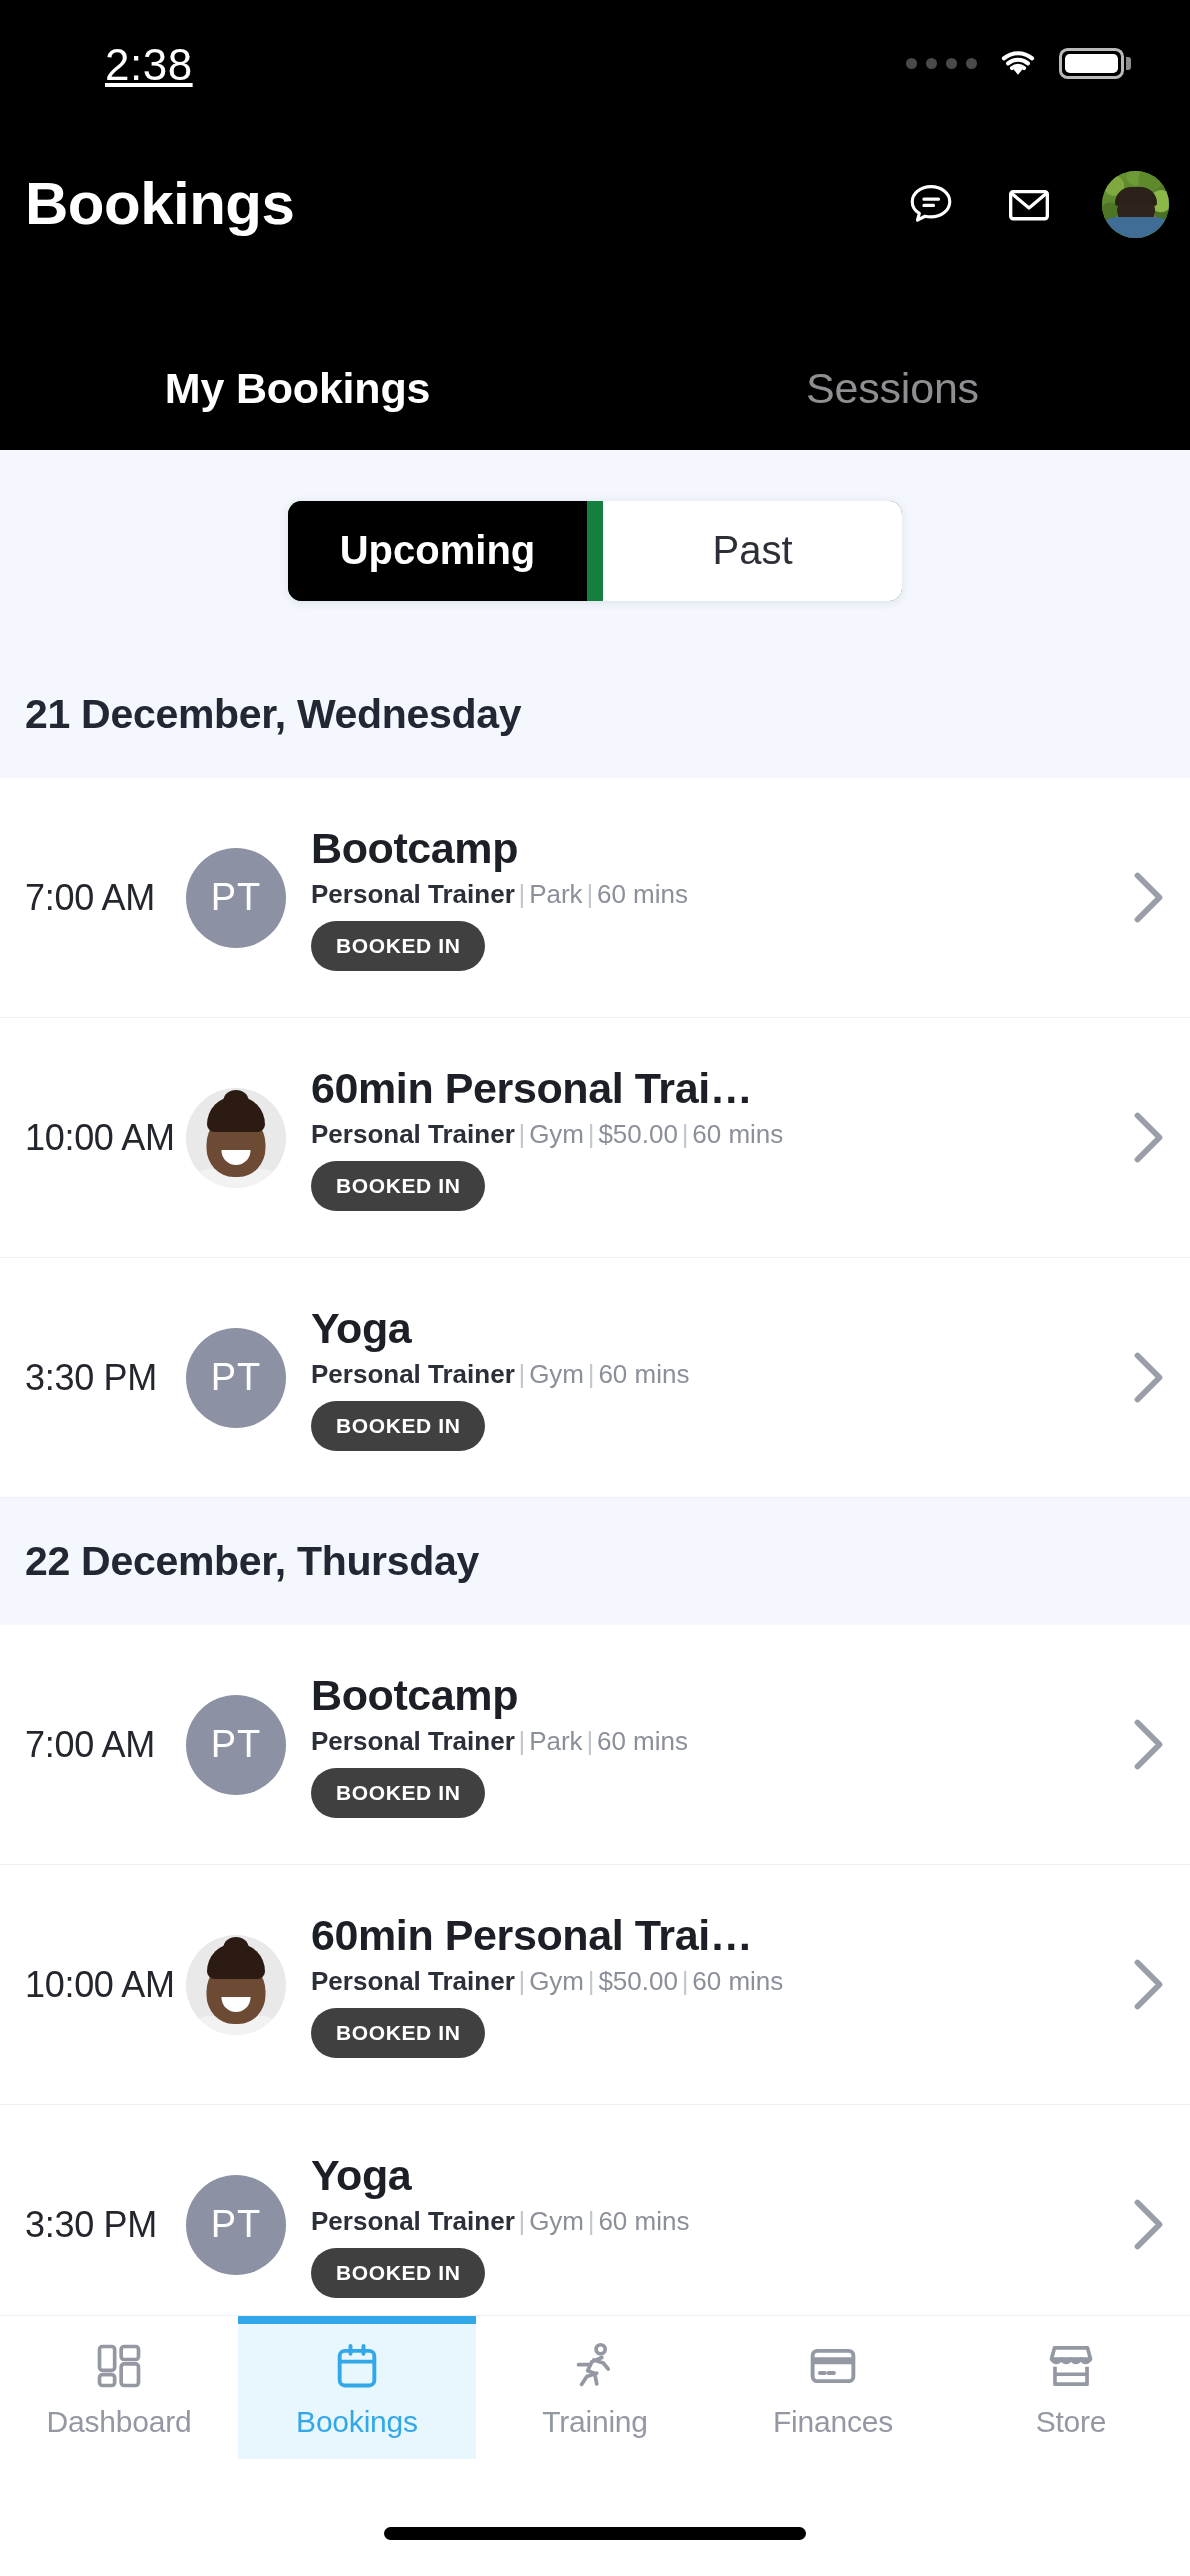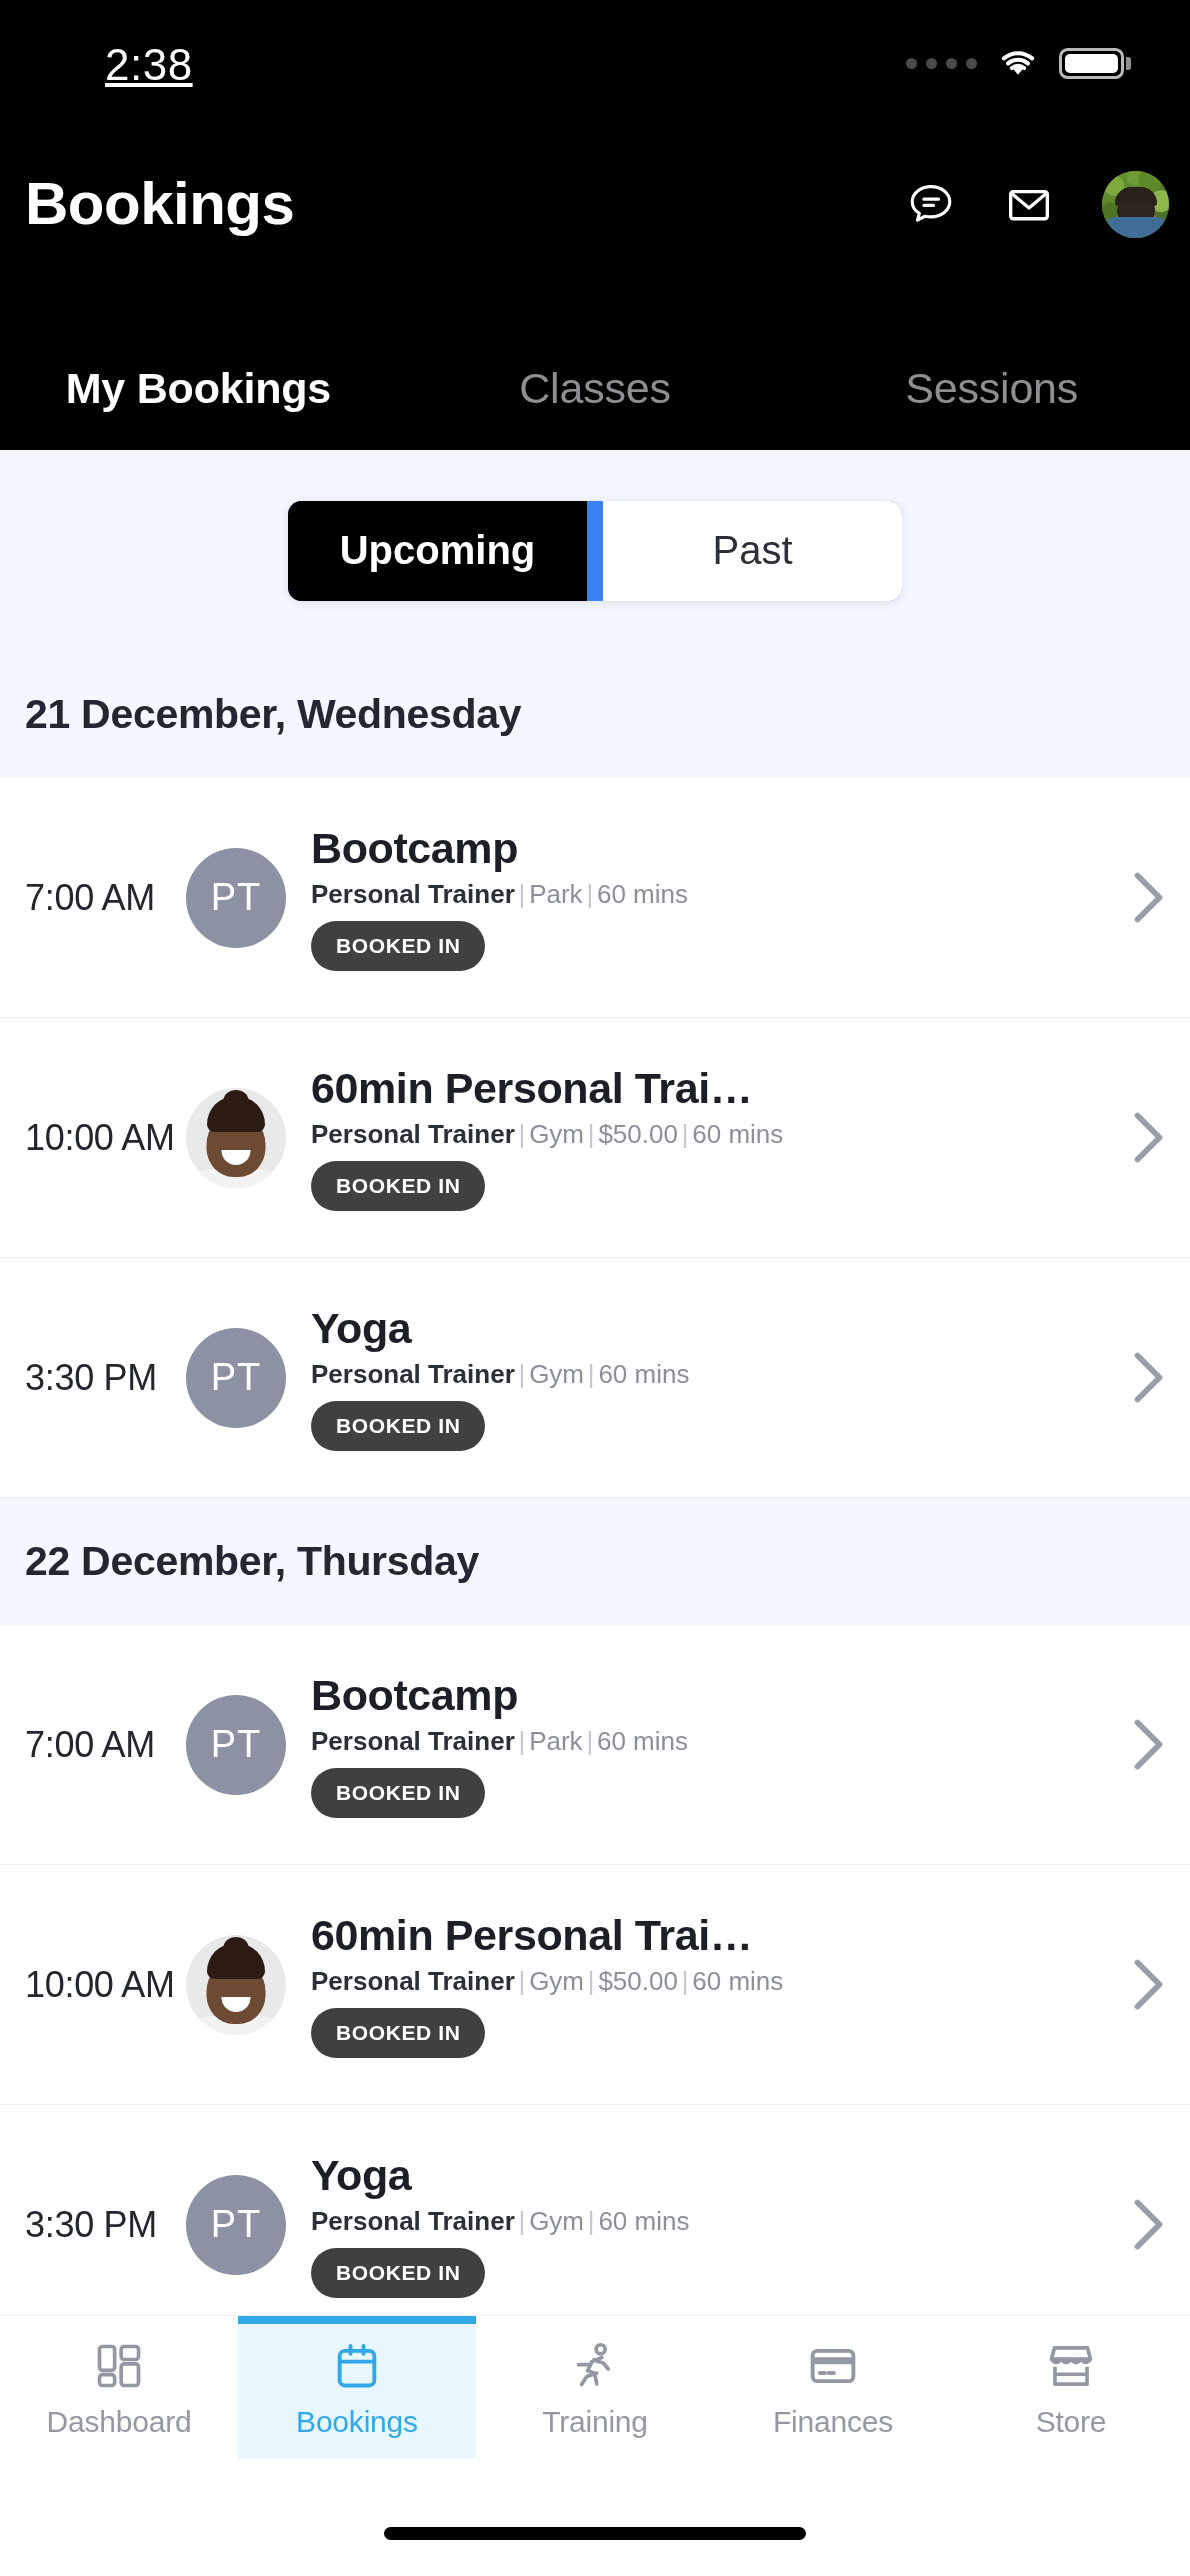--- a/index.html
+++ b/index.html
@@ -100,21 +100,21 @@
   .content {
     position:absolute; top:450px; left:0; width:1190px; height:1865px;
     background:#f4f7fd; overflow:hidden;
   }
   .seg-wrap {
     height:201px; display:flex; align-items:center; justify-content:center;
   }
   .segment {
     display:flex; border-radius:13.4px; overflow:hidden;
     box-shadow:0 1.9px 9.6px rgba(30,40,70,.10);
-    background:#3b82f6;
+    background:#15803d;
     gap:16px;
   }
   .seg-btn {
     width:299px; height:100px; display:flex; align-items:center; justify-content:center;
     font-size:40px; color:#2c2f36; background:#ffffff; cursor:pointer;
   }
   .seg-btn.active { background:#000000; color:#ffffff; font-weight:600; }
 
   .day-header {
     height:127px; display:flex; align-items:center; padding-left:25px;
@@ -252,21 +252,20 @@
         <span class="leaf"></span>
         <span class="face"></span>
         <span class="hair"></span>
         <span class="beard"></span>
         <span class="shirt"></span>
       </div>
     </div>
 
     <div class="toptabs">
       <div class="toptab active">My Bookings</div>
-      <div class="toptab">Classes</div>
       <div class="toptab">Sessions</div>
     </div>
   </div>
 
   <div class="content">
 
     <div class="seg-wrap">
       <div class="segment">
         <div class="seg-btn active">Upcoming</div>
         <div class="seg-btn">Past</div>

